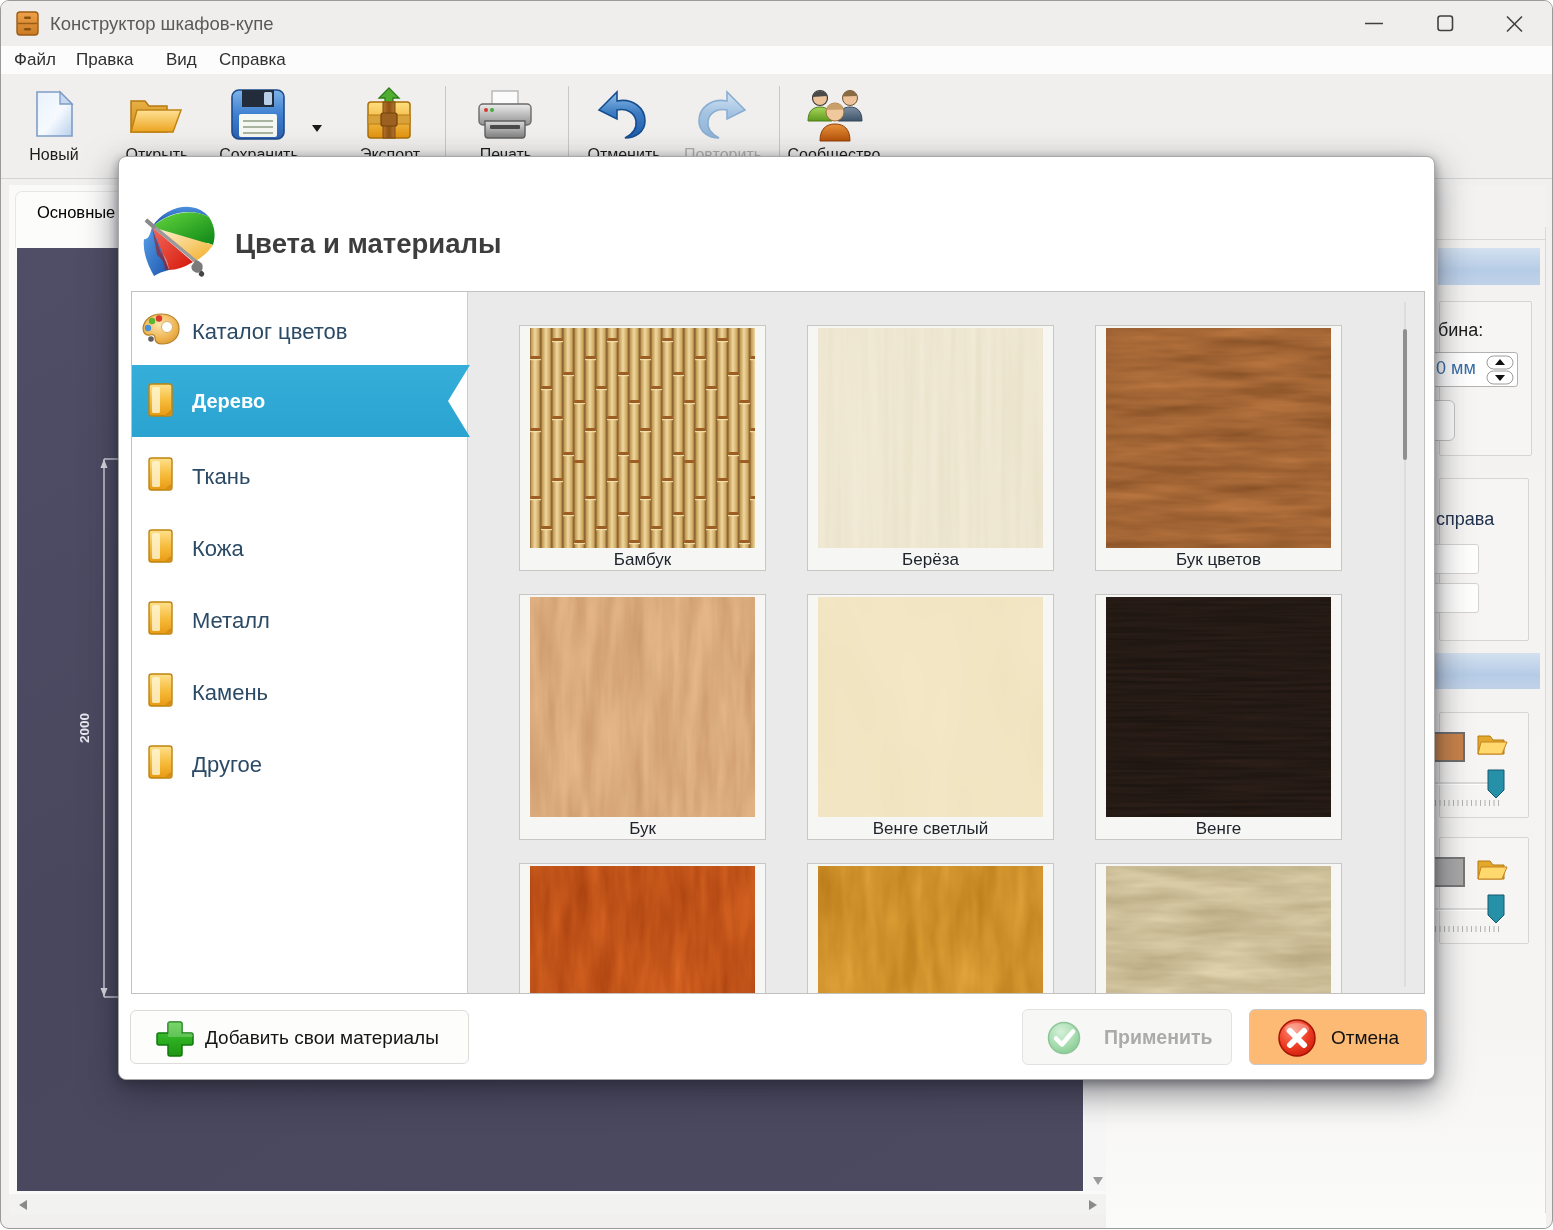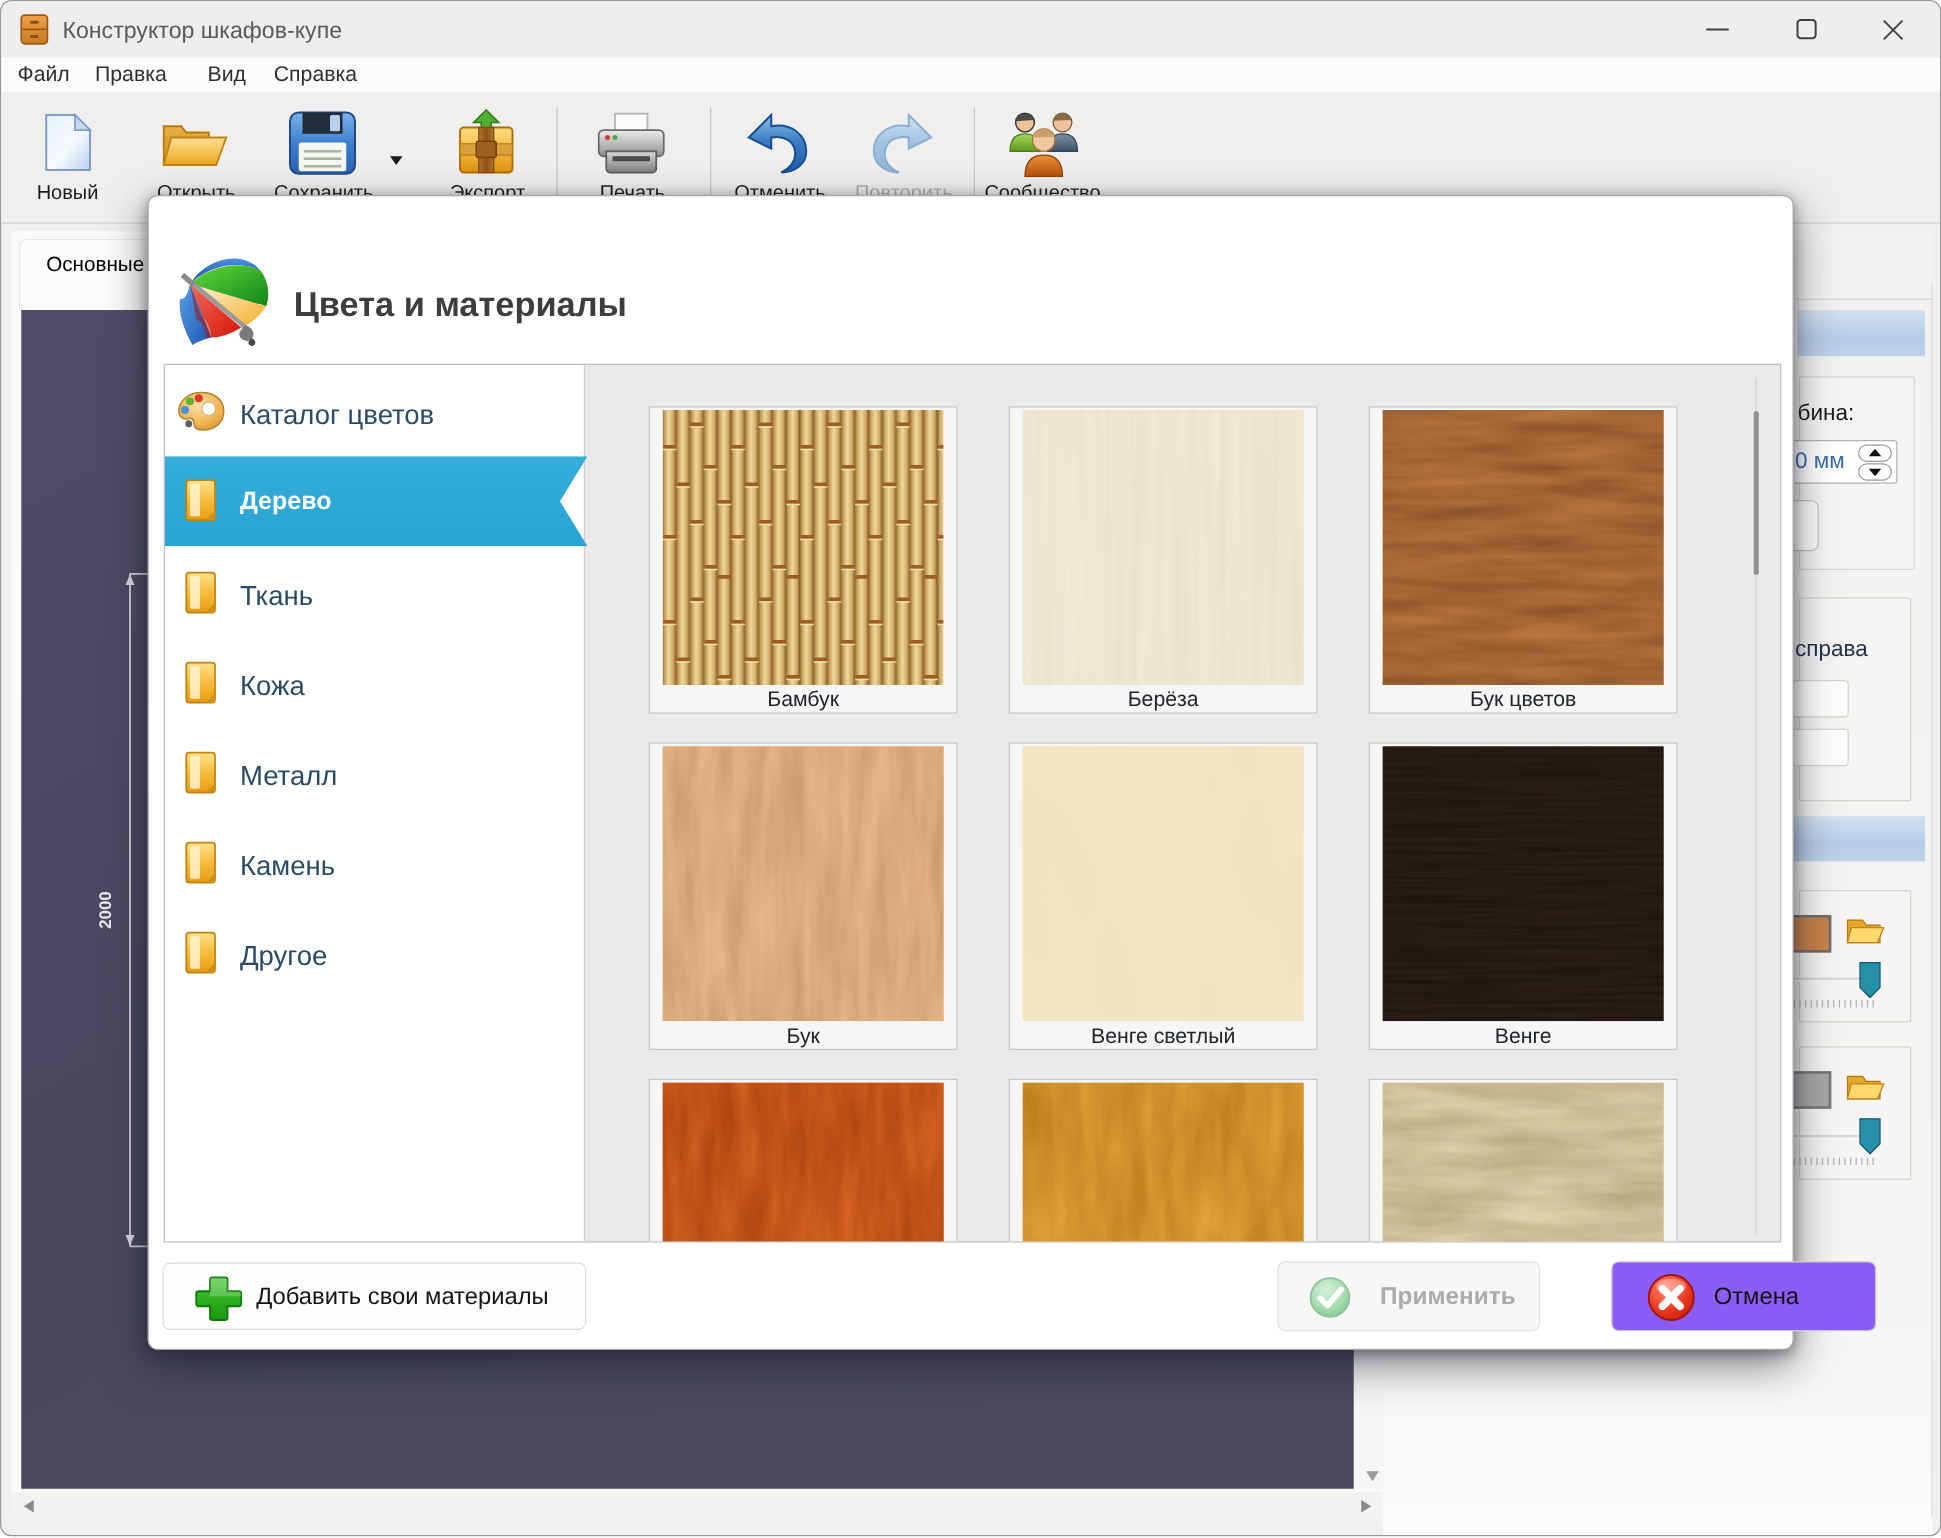--- a/index.html
+++ b/index.html
@@ -482,21 +482,21 @@
               <stop offset="0" stop-color="#d6f0da"></stop>
               <stop offset=".6" stop-color="#a5dcae"></stop>
               <stop offset="1" stop-color="#82c78e"></stop>
             </radialGradient>
           </defs>
       <circle cx="17" cy="17" r="15.5" fill="url(#chkg)" stroke="#8fc49a" stroke-width="1.5"></circle>
       <path d="M9 17.5 l6 6 l11 -13" fill="none" stroke="#fff" stroke-width="4.5" stroke-linecap="round" stroke-linejoin="round"></path>
     </svg>
     <span class="abs" style="left:81px;top:16px;font-size:19.5px;font-weight:bold;color:#ababab;">Применить</span>
   </div>
-  <div class="fbtn" style="left:1130px;top:852px;width:212px;height:56px;background:#8b5cf6;border:1px solid #c9c9c7;margin-left:40px;">
+  <div class="fbtn" style="left:1130px;top:852px;width:178px;height:56px;background:#fdba74;border:1px solid #c9c9c7;">
     <svg class="abs" style="left:27px;top:8px;" width="40" height="40" viewBox="0 0 40 40">
       <defs>
             <radialGradient id="xg" cx=".38" cy=".3" r=".85">
               <stop offset="0" stop-color="#ff8a73"></stop>
               <stop offset=".55" stop-color="#ed3b22"></stop>
               <stop offset="1" stop-color="#c41504"></stop>
             </radialGradient>
           </defs>
       <circle cx="20" cy="20" r="18" fill="url(#xg)" stroke="#a31304" stroke-width="1.5"></circle>
       <path d="M13 13 L27 27 M27 13 L13 27" stroke="#fff" stroke-width="6" stroke-linecap="round"></path>

